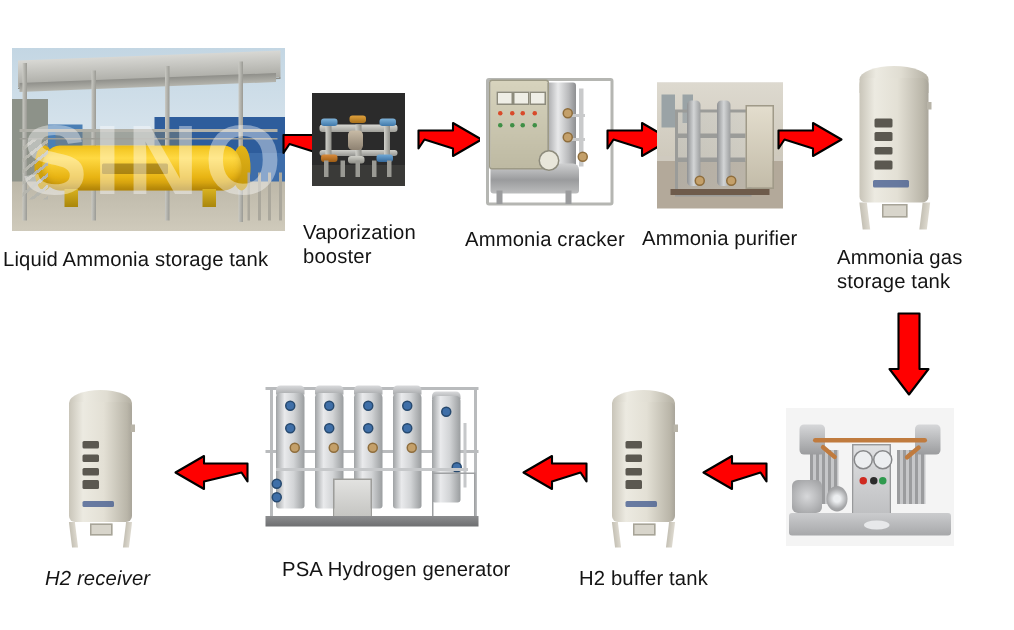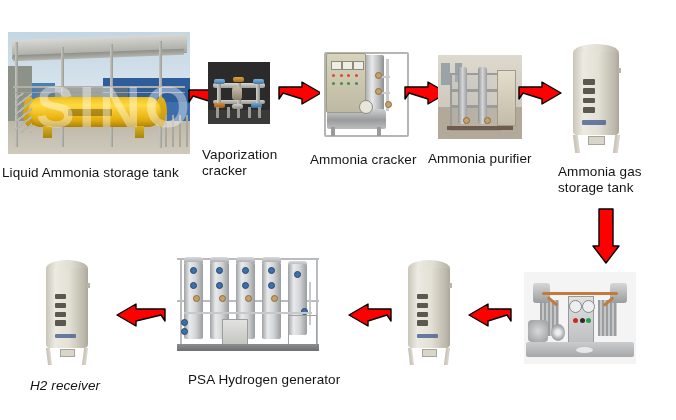--- a/index.html
+++ b/index.html
@@ -120,23 +120,23 @@
   }
   .pipes {
     position:absolute; left:86%; top:68%; width:13%; height:26%;
     background: repeating-linear-gradient(90deg,#aaa79c 0 2px,transparent 2px 7px);
   }
   .mezz {
     position:absolute; left:16%; top:44%; width:50%; height:9%;
     background: rgba(120,125,120,.55);
   }
   .watermark {
-    position:absolute; left:16px; top:26%; width:100%; height:70%;
+    position:absolute; left:4px; top:26%; width:100%; height:70%;
     display:flex; align-items:center; justify-content:center;
-    font-size:58px; font-weight:700; letter-spacing:4px;
+    font-size:66px; font-weight:700; letter-spacing:4px;
     color: rgba(255,255,255,.40);
     font-family:"Liberation Sans", sans-serif;
     pointer-events:none;
   }
 
   
   #photo-vapor {
     left:0; top:0; width:62px; height:62px;
     background:#2b2b2b;
   }
@@ -393,21 +393,21 @@
       <div class="vp-valve v4"></div>
       <div class="vp-valve v5"></div>
       <div class="vp-valve v6"></div>
       <div class="vp-stand s1"></div>
       <div class="vp-stand s2"></div>
       <div class="vp-stand s3"></div>
       <div class="vp-stand s4"></div>
       <div class="vp-stand s5"></div>
     </div>
     <div class="caption" style="left:-6px; top:85px; width:100px;">Vaporization
-cracker</div>
+booster</div>
   </div>
 
   <div class="arrow" style="left:278px; top:81px;">
     <svg width="44" height="24" viewBox="0 0 44 24">
       <polygon points="1,6 1,18 5,12 24,18 24,23 43,12 24,1 24,6" fill="#FF0000" stroke="#000000" stroke-width="1.4" stroke-linejoin="round"></polygon>
     </svg>
   </div>
 
   <div class="node" style="left:320px; top:48px; width:92px; height:92px;">
     <div class="photo" id="photo-cracker">
@@ -534,20 +534,21 @@
         <i></i>
           <i></i>
           <i></i>
           <i></i>
       </div>
       <div class="vt-logo"></div>
       <div class="vt-plate"></div>
       <div class="vt-leg l"></div>
       <div class="vt-leg r"></div>
     </div>
+    <div class="caption" style="left:-12px; top:120px; width:120px;">H2 buffer tank</div>
   </div>
 
   <div class="arrow" style="left:336px; top:303px;">
     <svg width="56" height="24" viewBox="0 0 56 24">
       <polygon points="55,6 55,18 51,12 32,18 32,23 13,12 32,1 32,6" fill="#FF0000" stroke="#000000" stroke-width="1.4" stroke-linejoin="round"></polygon>
     </svg>
   </div>
 
   <div class="node" style="left:172px; top:252px; width:152px; height:108px;">
     <div class="photo" id="photo-psa">

